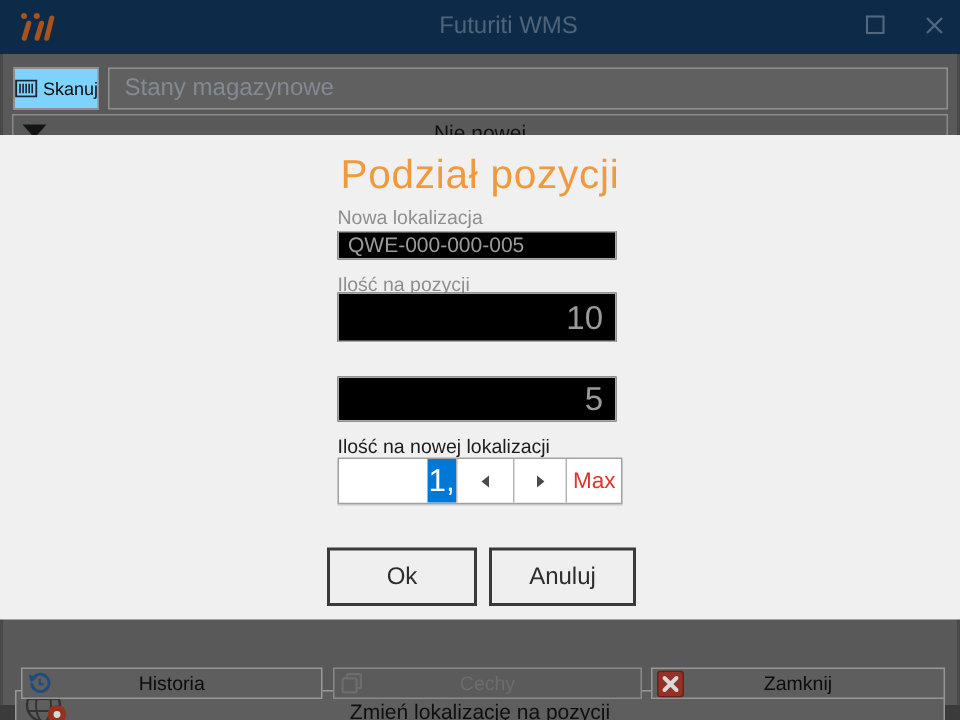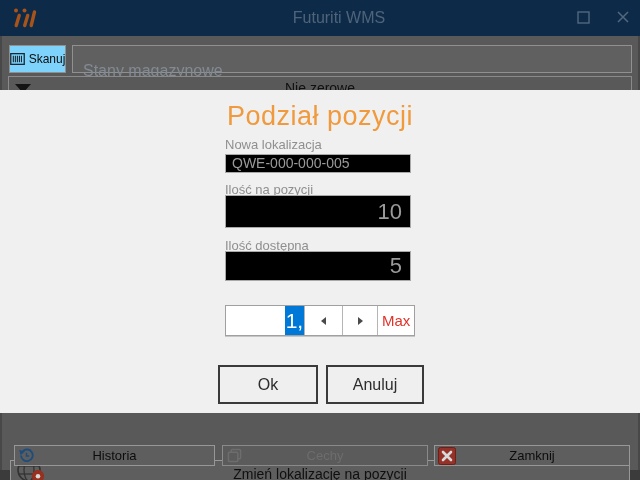--- a/index.html
+++ b/index.html
@@ -19,21 +19,21 @@
   
   .side-border{position:absolute;top:36px;width:2px;height:444px;background:#484848;}
   .bottom-band{position:absolute;left:0;top:470px;width:640px;height:10px;background:#3b3b3b;}
 
   .scan-btn{position:absolute;left:9px;top:45px;width:57px;height:28px;background:#7dd3fc;
             border:1px solid #8f8f8f;display:flex;align-items:center;justify-content:center;gap:4px;}
   .scan-btn span{font-size:12px;color:#0d0d0d;}
   .search-box{position:absolute;left:72px;top:45px;width:560px;height:28px;background:#606060;
               border:1px solid #909090;}
   .search-box input{width:100%;height:100%;background:transparent;border:none;outline:none;
-              font-size:16px;color:#828a93;padding:0 10px;margin-top:12px;}
+              font-size:16px;color:#828a93;padding:0 10px;}
   .search-box input::placeholder{color:#828a93;opacity:1;}
 
   .filter-row{position:absolute;left:8px;top:76px;width:624px;height:22px;background:#595959;
               border:1px solid #8a8a8a;}
   .filter-arrow{position:absolute;left:5px;top:3px;}
   .filter-label{position:absolute;left:0;top:0;width:100%;text-align:center;font-size:14px;
               color:#101010;line-height:22px;}
 
   .bigbtn{position:absolute;left:10px;top:412px;width:620px;height:28px;background:#5e5e5e;
           border:1px solid #989898;margin-top:48px;}
@@ -139,21 +139,21 @@
   <div class="search-box">
     <input type="text" readonly="" placeholder="Stany magazynowe" style="">
   </div>
 
   <div class="filter-row">
     <span class="filter-arrow">
       <svg width="18" height="11" viewBox="0 0 18 11">
           <polygon points="1,1 17,1 9,10" fill="#141414"></polygon>
         </svg>
     </span>
-    <div class="filter-label">Nie zerowe</div>
+    <div class="filter-label">Nie nowej</div>
   </div>
 
   <button class="bigbtn">
     <span class="globe-wrap">
       <svg width="30" height="32" viewBox="0 0 30 32">
         <circle cx="13" cy="13" r="11" fill="none" stroke="#333333" stroke-width="1.6"></circle>
         <ellipse cx="13" cy="13" rx="5" ry="11" fill="none" stroke="#333333" stroke-width="1.3"></ellipse>
         <line x1="2.8" y1="9" x2="23.2" y2="9" stroke="#333333" stroke-width="1.3"></line>
         <line x1="2.8" y1="17" x2="23.2" y2="17" stroke="#333333" stroke-width="1.3"></line>
         <path d="M22 13 c-3.4 0 -6.1 2.7 -6.1 6.1 C15.9 23.7 22 30 22 30 s6.1 -6.3 6.1 -10.9 C28.1 15.7 25.4 13 22 13 z" fill="#96301f"></path>
@@ -196,23 +196,23 @@
 
   <div class="modal">
     <div class="dlg-title">Podział pozycji</div>
 
     <div class="fld-label lab1">Nowa lokalizacja</div>
     <div class="fld-box box1">QWE-000-000-005</div>
 
     <div class="fld-label lab2">Ilość na pozycji</div>
     <div class="fld-box box2">10</div>
 
-    <div class="fld-label lab3">Ilość dostępna</div>
     <div class="fld-box box3">5</div>
 
+    <div class="fld-label lab4 dark">Ilość na nowej lokalizacji</div>
 
     <div class="spin">
       <div class="spin-edit">
         <span class="spin-sel"><span>1</span><span>,</span></span>
       </div>
       <div class="spin-btn">
         <span class="tri-l"></span>
       </div>
       <div class="spin-btn b2">
         <span class="tri-r"></span>

